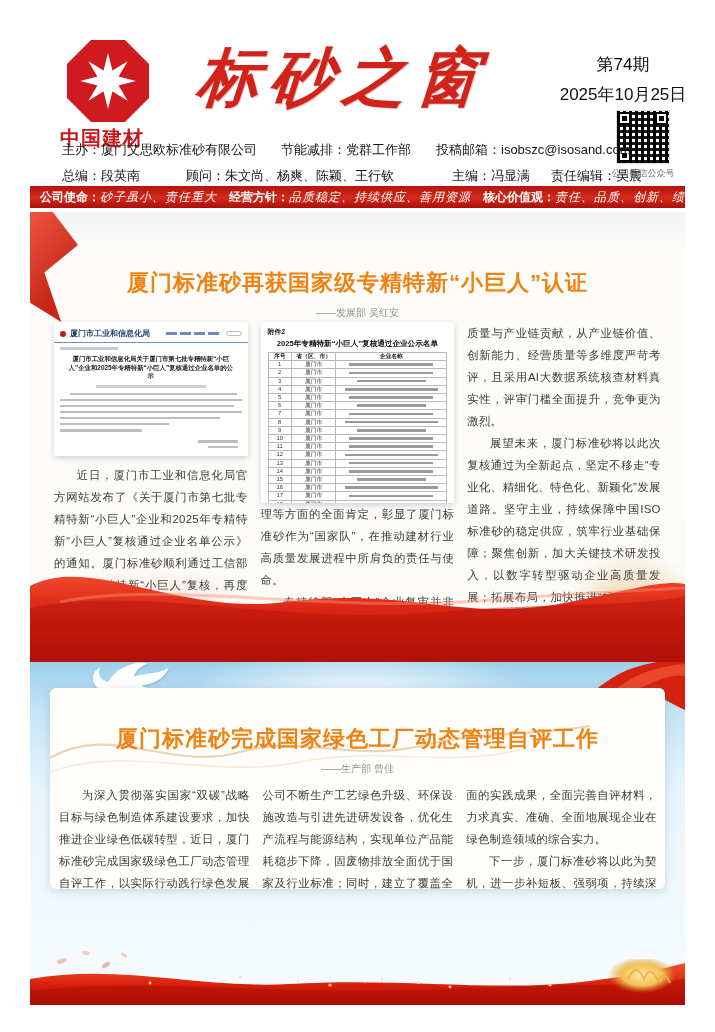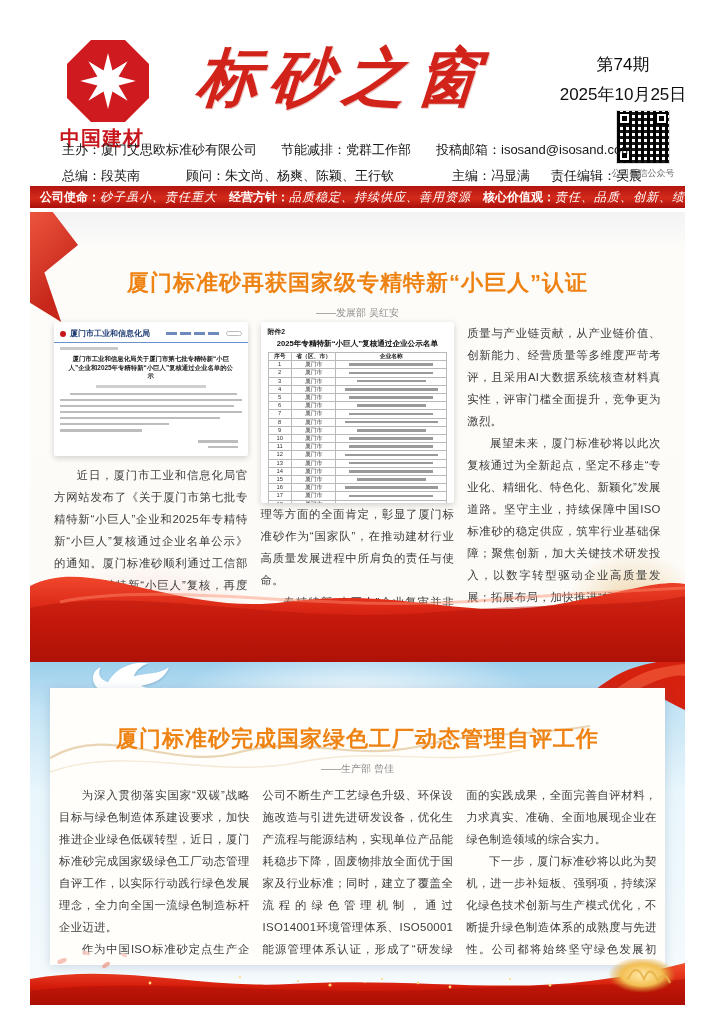--- a/index.html
+++ b/index.html
@@ -104,22 +104,22 @@
   .sec2 {
     position:absolute; left:30px; top:662px; width:655px; height:343px;
     background:
       radial-gradient(260px 90px at 50% 12%, rgba(255,255,255,.9), rgba(255,255,255,0) 70%),
       linear-gradient(180deg,#9ccfec 0%, #c4e4f5 14%, #e9f6fc 38%, #f7fbfd 100%);
     overflow:hidden;
   }
   .ribbon-tr { position:absolute; right:0; top:-4px; width:140px; height:72px; }
   .dove { position:absolute; left:56px; top:-4px; width:92px; height:48px;
     filter:drop-shadow(0 1px 1px rgba(60,110,150,.35)); }
-  .card2 { position:absolute; left:20px; top:26px; width:615px; height:277px;
-    background:#fffefb; border-radius:0; box-shadow:0 2px 10px rgba(80,120,150,.25); overflow:hidden;text-decoration:underline; }
+  .card2 { position:absolute; left:20px; top:26px; width:615px; height:201px;
+    background:#fffefb; border-radius:6px; box-shadow:0 2px 10px rgba(80,120,150,.25); overflow:hidden;text-decoration:underline; }
   .gold-wave { position:absolute; left:0; top:0; width:100%; height:95px; pointer-events:none; }
   .card2 .a-title { top:36px; } .card2 .a-byline { top:74px; }
   .card2 .cols { left:9px; top:96px; width:598px; }
   .card2 .col { width:190.6px; }
   .petals { position:absolute; left:18px; bottom:30px; width:90px; height:30px; opacity:.8; }
   .bottom-band { position:absolute; left:0; bottom:0; width:655px; height:46px; }
   [data-interactable] { cursor:default; }
 </style>
 </head>
 <body>
@@ -143,21 +143,21 @@
 
   <div class="qr" data-interactable="false">
     <div class="finder f-tl" data-interactable="false"></div>
     <div class="finder f-tr" data-interactable="false"></div>
     <div class="finder f-bl" data-interactable="false"></div>
   </div>
   <div class="qr-caption" data-interactable="false">公司微信公众号</div>
 
   <span class="info-item" style="left:62px;top:141px" data-interactable="false">主办：厦门艾思欧标准砂有限公司</span>
   <span class="info-item" style="left:281px;top:141px" data-interactable="false">节能减排：党群工作部</span>
-  <span class="info-item" style="left:436px;top:141px" data-interactable="false">投稿邮箱：isosand@isosand.com</span>
+  <span class="info-item" style="left:436px;top:141px" data-interactable="false">投稿邮箱：isobszc@isosand.com</span>
   <span class="info-item" style="left:62px;top:167px" data-interactable="false">总编：段英南</span>
   <span class="info-item" style="left:186px;top:167px" data-interactable="false">顾问：朱文尚、杨爽、陈颖、王行钦</span>
   <span class="info-item" style="left:452px;top:167px" data-interactable="false">主编：冯显满</span>
   <span class="info-item" style="left:551px;top:167px" data-interactable="false">责任编辑：吴晨</span>
 
   <div class="values-bar" data-interactable="false">
     <span data-interactable="false"><b data-interactable="false">公司使命：</b><i data-interactable="false">砂子虽小、责任重大</i></span>
     <span data-interactable="false"><b data-interactable="false">经营方针：</b><i data-interactable="false">品质稳定、持续供应、善用资源</i></span>
     <span data-interactable="false"><b data-interactable="false">核心价值观：</b><i data-interactable="false">责任、品质、创新、绩效</i></span>
   </div>

